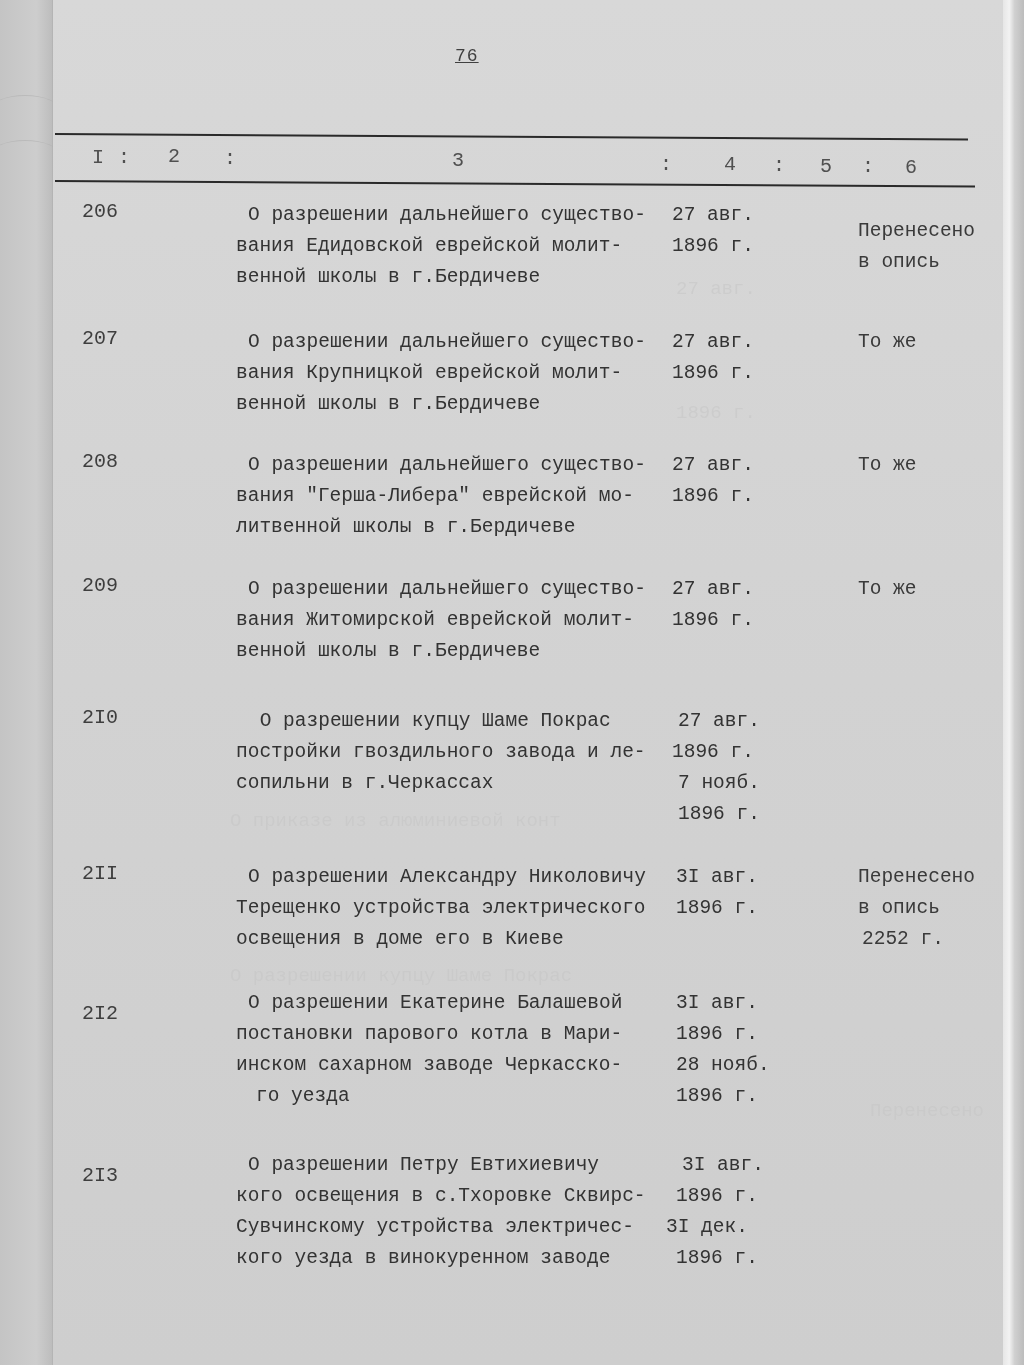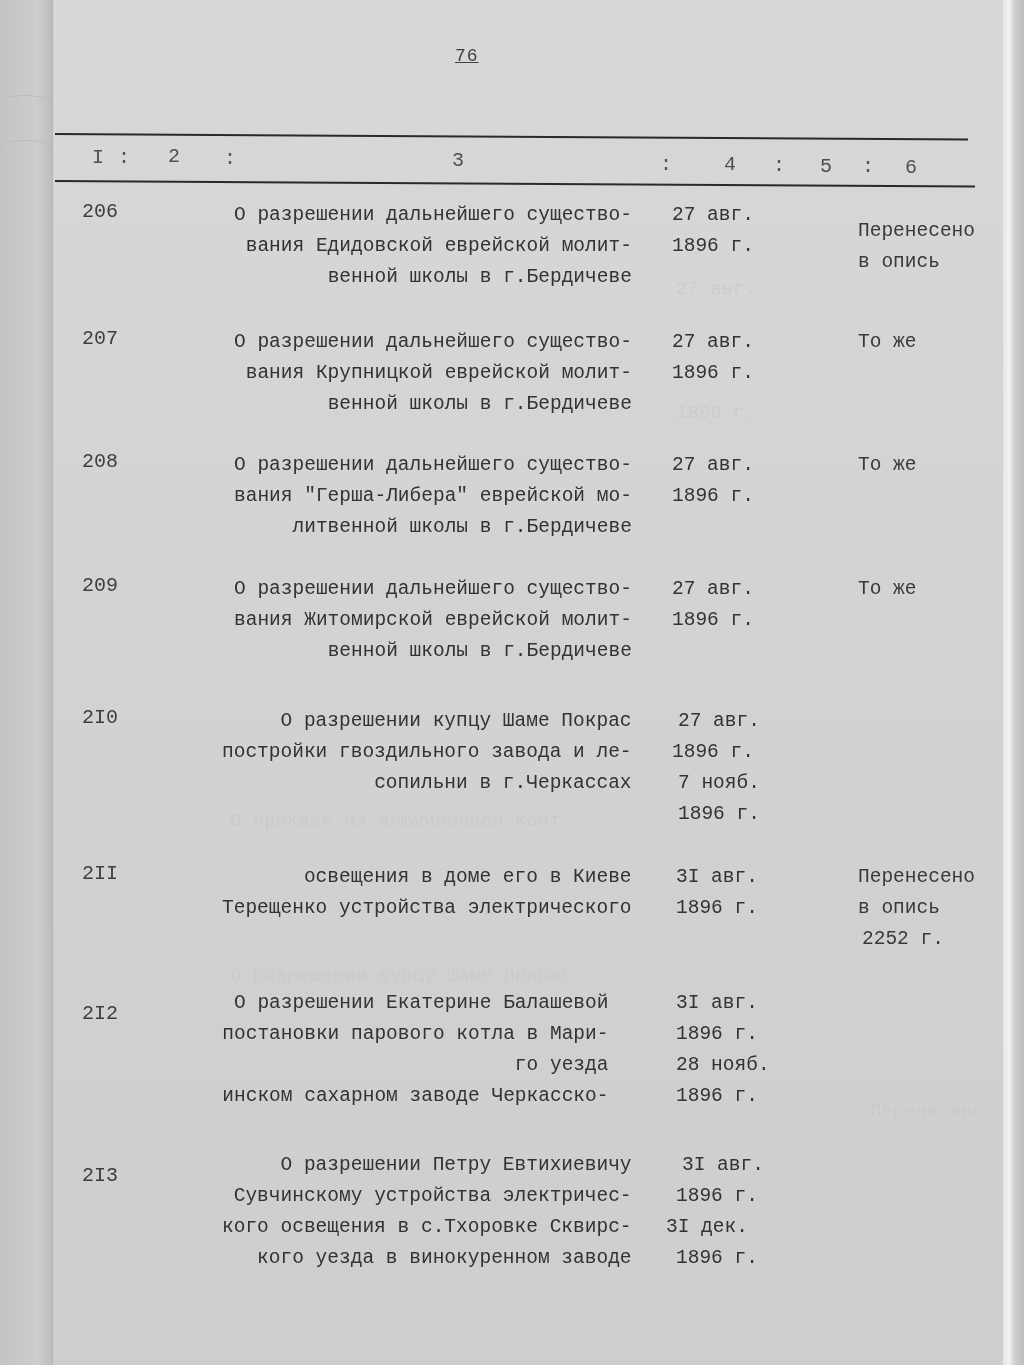--- a/index.html
+++ b/index.html
@@ -70,27 +70,26 @@
     .entry-num {
       position: absolute;
       left: 82px;
       top: 0;
       font-size: 20px;
       letter-spacing: 0px;
       color: #3e3e3e;
     }
     .entry-title {
       position: absolute;
-      left: 222px;
+      left: 236px;
       top: 0;
       font-size: 19.5px;
       line-height: 31px;
       white-space: pre;
       color: #333;
-      text-align: right;
     }
     .entry-dates {
       position: absolute;
       left: 672px;
       top: 0;
       font-size: 19.5px;
       line-height: 31px;
       white-space: pre;
       color: #333;
     }
@@ -175,28 +174,28 @@
 </div>
 
 <div class="entry" style="top:706px">
   <span class="entry-num">2I0</span>
   <div class="entry-title"><div style="padding-left:12px"> О разрешении купцу Шаме Покрас</div><div>постройки гвоздильного завода и ле-</div><div>сопильни в г.Черкассах</div></div>
   <div class="entry-dates"><div style="padding-left:6px">27 авг.</div><div>1896 г.</div><div style="padding-left:6px">7 нояб.</div><div style="padding-left:6px">1896 г.</div></div>
 </div>
 
 <div class="entry" style="top:862px">
   <span class="entry-num">2II</span>
-  <div class="entry-title"><div>освещения в доме его в Киеве</div><div>Терещенко устройства электрического</div></div>
+  <div class="entry-title"><div style="padding-left:12px">О разрешении Александру Николовичу</div><div>Терещенко устройства электрического</div><div>освещения в доме его в Киеве</div></div>
   <div class="entry-dates" style="left:676px"><div>3I авг.</div><div>1896 г.</div></div>
   <div class="entry-note" style="top:0"><div>Перенесено</div><div>в опись</div><div style="padding-left:4px">2252 г.</div></div>
 </div>
 
 <div class="entry" style="top:988px">
   <span class="entry-num" style="top:14px">2I2</span>
-  <div class="entry-title"><div style="padding-left:12px">О разрешении Екатерине Балашевой</div><div>постановки парового котла в Мари-</div><div style="padding-left:20px">го уезда</div><div>инском сахарном заводе Черкасско-</div></div>
+  <div class="entry-title"><div style="padding-left:12px">О разрешении Екатерине Балашевой</div><div>постановки парового котла в Мари-</div><div>инском сахарном заводе Черкасско-</div><div style="padding-left:20px">го уезда</div></div>
   <div class="entry-dates" style="left:676px"><div>3I авг.</div><div>1896 г.</div><div>28 нояб.</div><div>1896 г.</div></div>
 </div>
 
 <div class="entry" style="top:1150px">
   <span class="entry-num" style="top:14px">2I3</span>
-  <div class="entry-title"><div style="padding-left:12px">О разрешении Петру Евтихиевичу</div><div>Сувчинскому устройства электричес-</div><div>кого освещения в с.Тхоровке Сквирс-</div><div>кого уезда в винокуренном заводе</div></div>
+  <div class="entry-title"><div style="padding-left:12px">О разрешении Петру Евтихиевичу</div><div>кого освещения в с.Тхоровке Сквирс-</div><div>Сувчинскому устройства электричес-</div><div>кого уезда в винокуренном заводе</div></div>
   <div class="entry-dates" style="left:676px"><div style="padding-left:6px">3I авг.</div><div>1896 г.</div><div style="margin-left:-10px">3I дек.</div><div>1896 г.</div></div>
 </div>
 
 </body></html>

